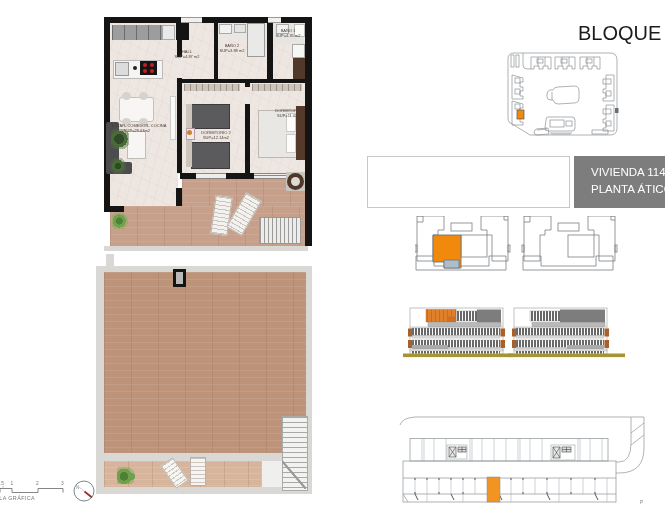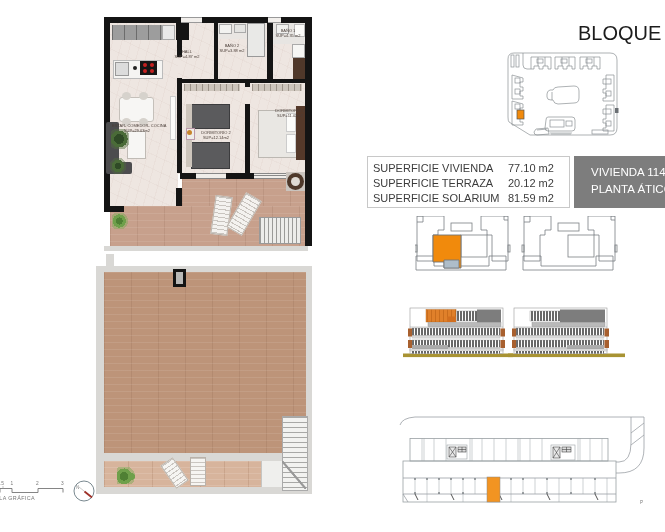--- a/index.html
+++ b/index.html
@@ -223,22 +223,20 @@
       <path d="M45,83 h20 M45,81 v2 M47,81 v2 M49,81 v2 M51,81 v2 M53,81 v2 M55,81 v2 M57,81 v2 M59,81 v2 M61,81 v2 M63,81 v2 M65,81 v2"></path>
     </g>
 
     <rect x="86" y="79" width="16" height="4"></rect>
   </g>
   <rect x="11" y="59" width="7" height="9" fill="#f18a0c" stroke="#555" stroke-width="0.7"></rect>
   <rect x="109" y="57" width="3.5" height="5" fill="#6a6f73"></rect>
 </svg>
 
 <div class="abs" style="left:367px;top:156px;width:201px;height:50px;background:#fff;border:1px solid #c8c8c8;"></div>
-<div class="abs" style="left:373px;top:161px;font-size:11px;line-height:15px;color:#3c3c3c;white-space:nowrap;">SUPERFICIE VIVIENDA<br>SUPERFICIE TERRAZA<br>SUPERFICIE SOLARIUM</div>
-<div class="abs" style="left:508px;top:161px;font-size:11px;line-height:15px;color:#3c3c3c;white-space:nowrap;">77.10 m2<br>20.12 m2<br>81.59 m2</div>
 <div class="abs" style="left:574px;top:156px;width:126px;height:52px;background:#7d7d7d;"></div>
 <div class="abs" style="left:591px;top:164px;font-size:11.5px;line-height:17px;color:#fff;white-space:nowrap;">VIVIENDA 114<br>PLANTA ÁTICO</div>
 
 <svg class="abs" style="left:415px;top:216px;" width="205" height="56" viewBox="0 0 205 56">
   <defs>
     <g id="rplan" fill="none" stroke="#7a7f83" stroke-width="0.8">
       <path d="M2,0 H29 V14 H23 V19 H18 V45 H2 Z"></path>
       <path d="M2,0 h6 v6 h-6"></path>
       <rect x="0" y="29" width="2" height="7"></rect>
       <path d="M93,0 H66 V14 H72 V19 H77 V45 H93 Z"></path>

